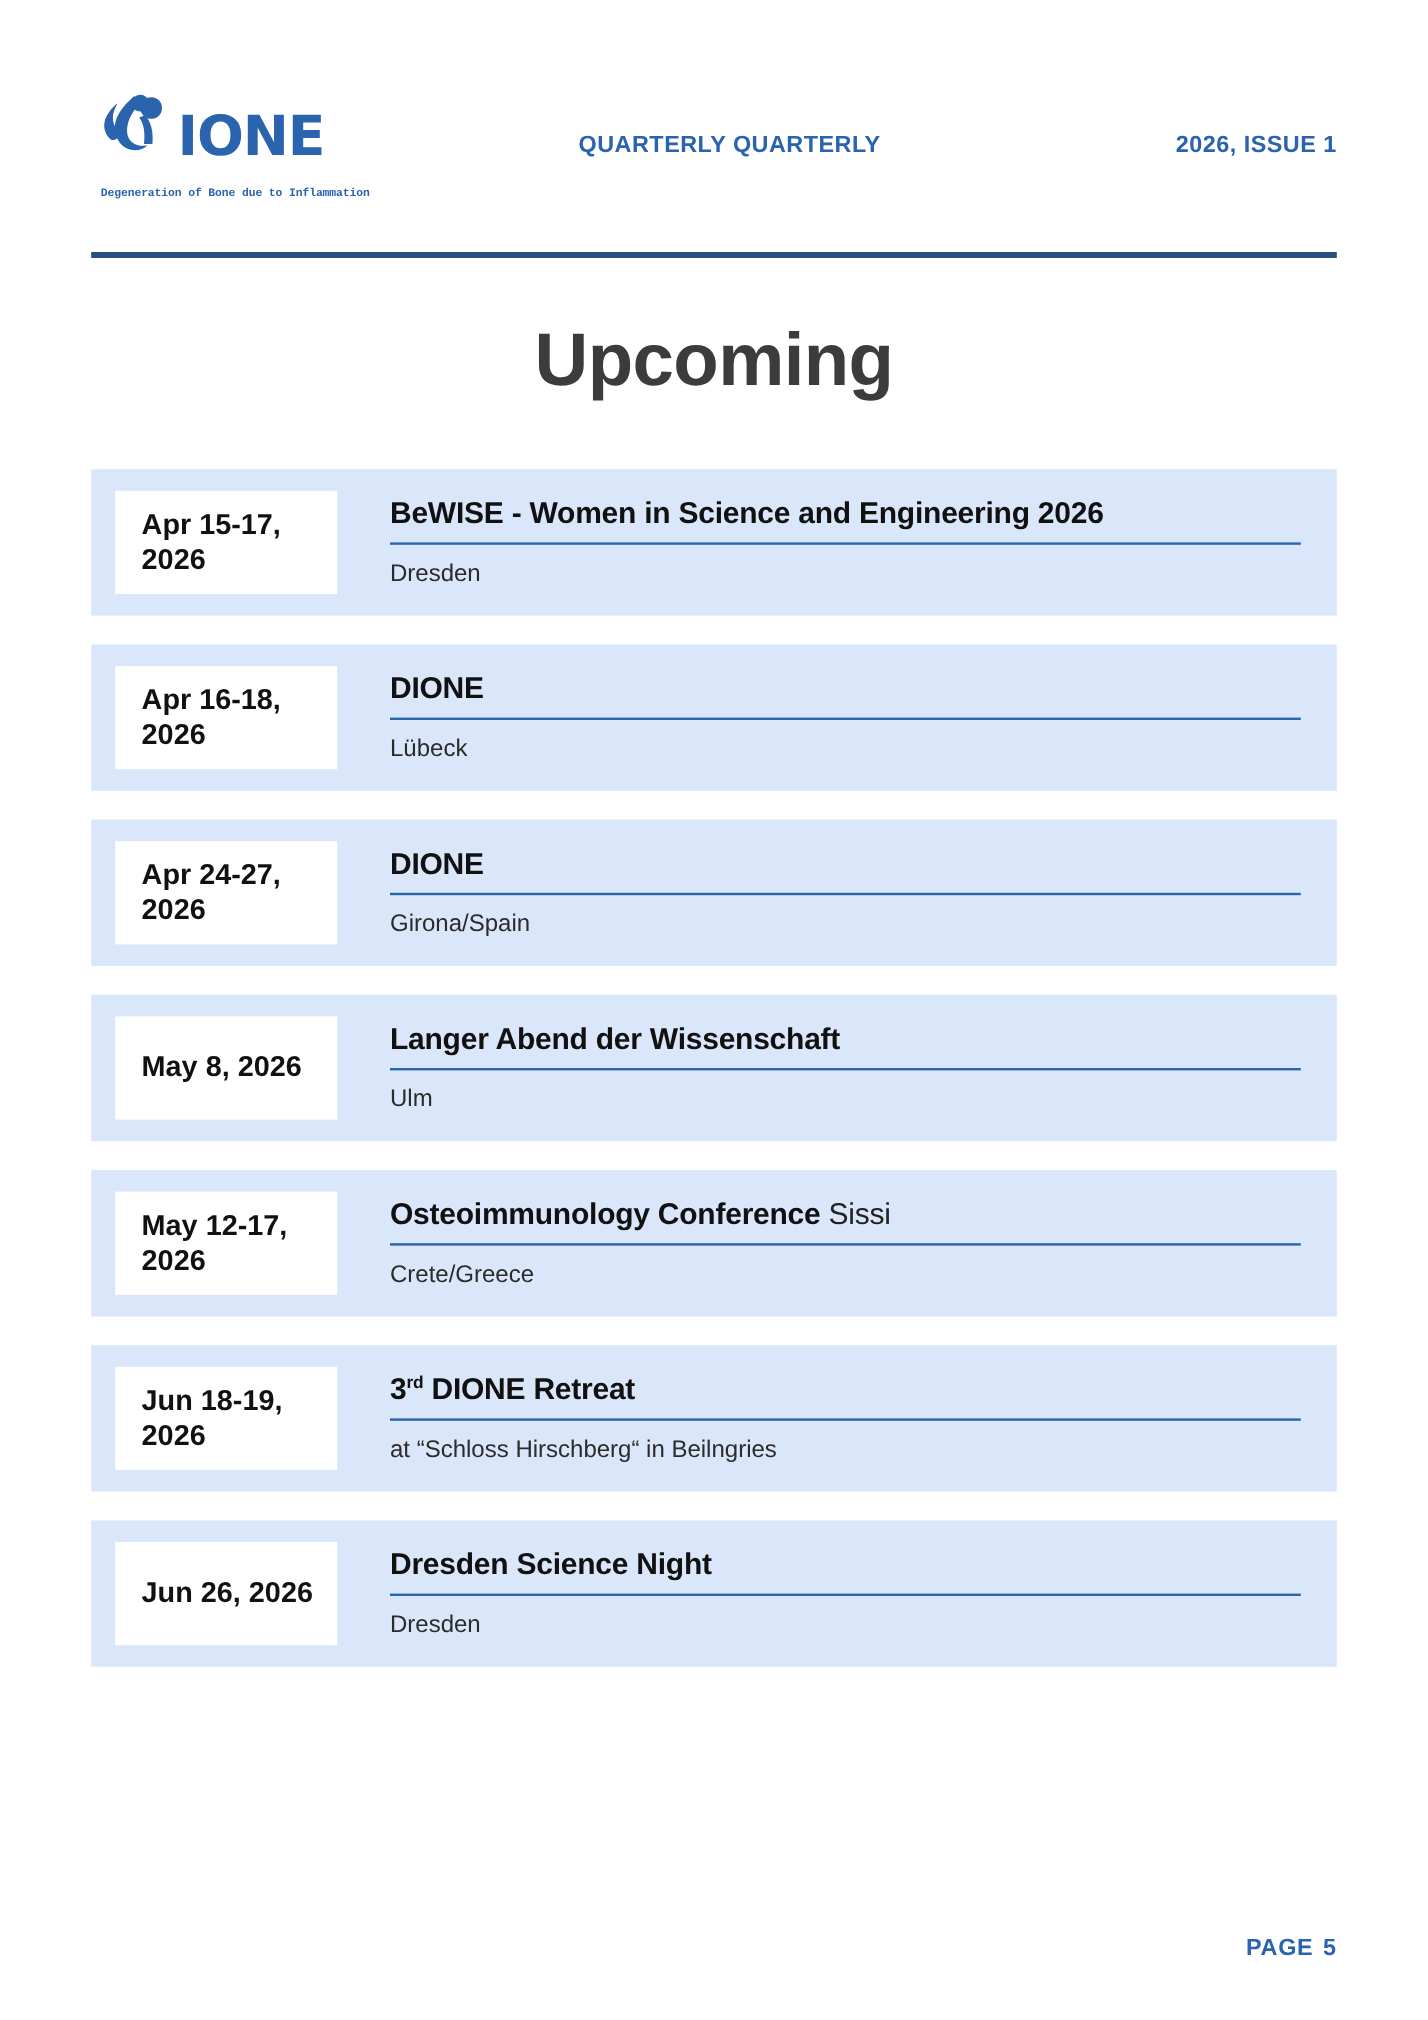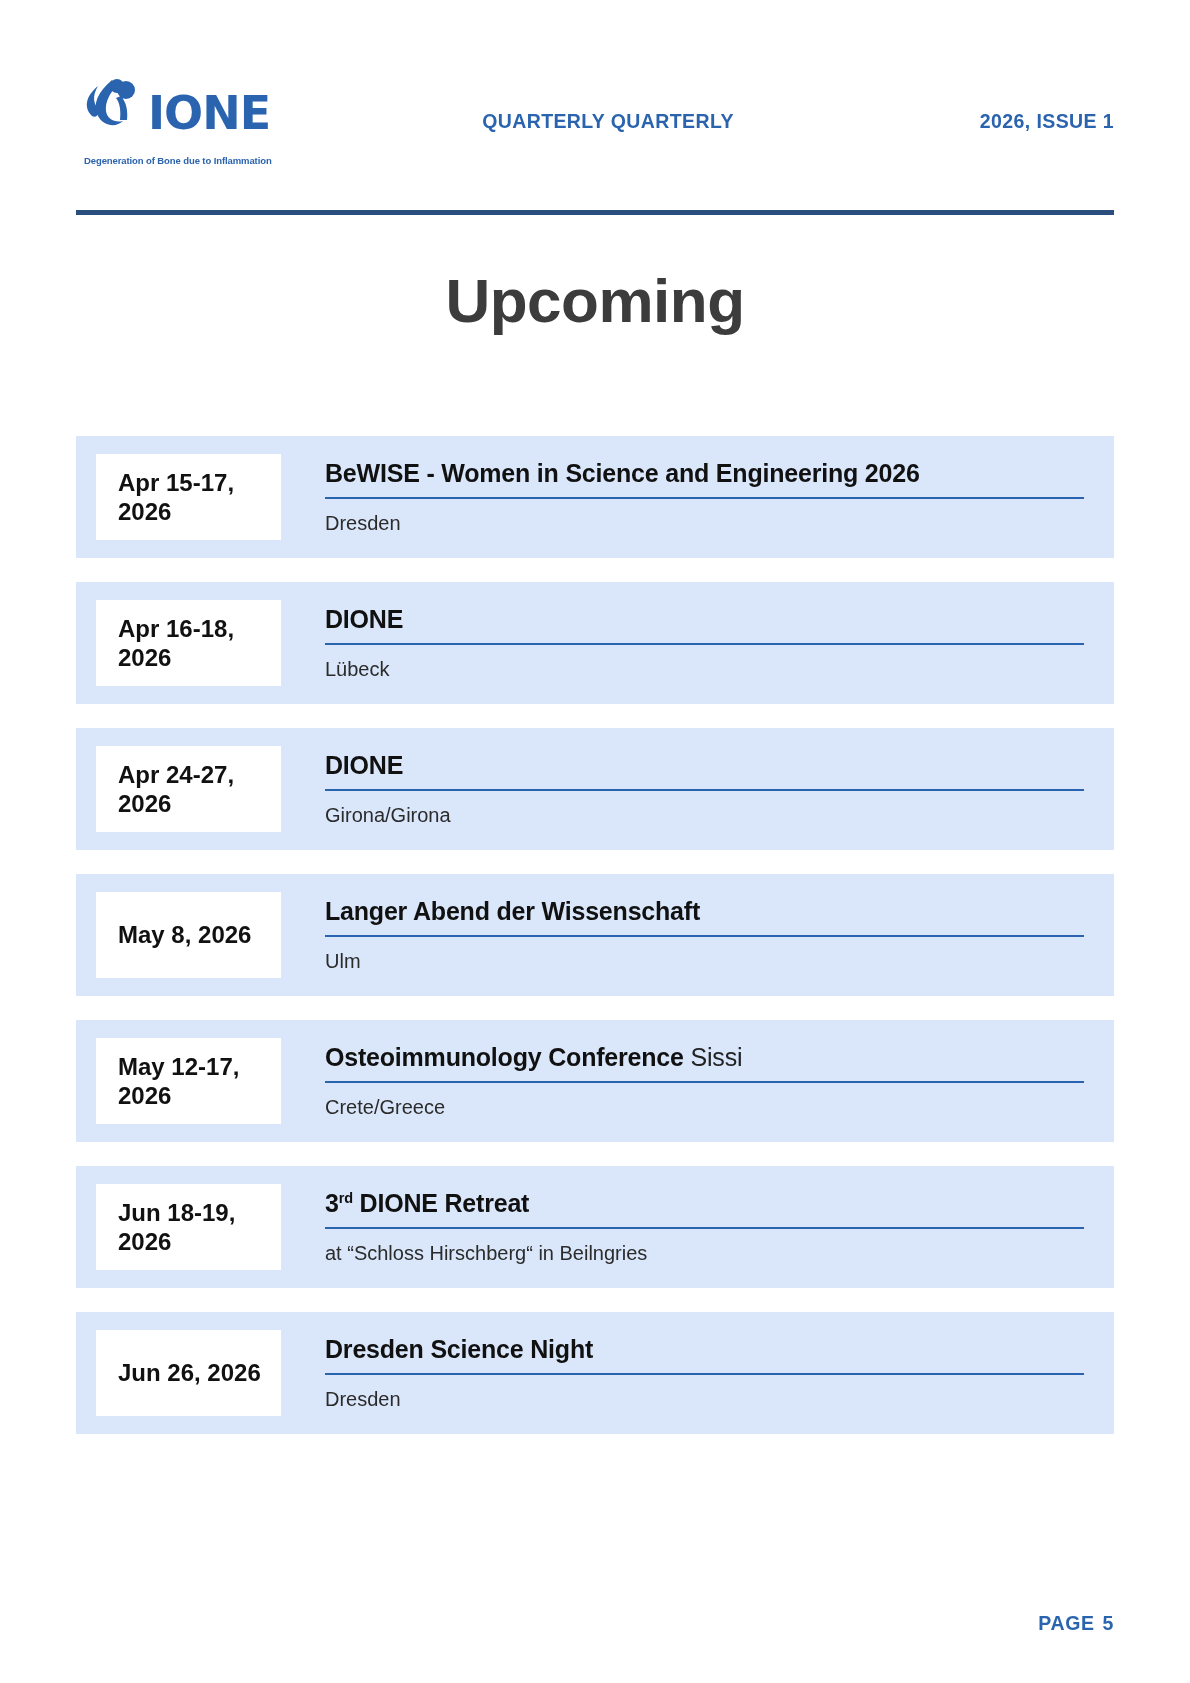--- a/index.html
+++ b/index.html
@@ -45,21 +45,21 @@
   .logo-word {
     font-family: "DejaVu Sans", sans-serif;
     font-weight: bold;
     font-size: 46px;
     letter-spacing: -1px;
     color: #2A63AE;
     line-height: 0.95;
     margin-left: -4px;
   }
   .logo-tagline {
-    font-family: Liberation Sans, sans-serif;
+    font-family: Liberation Mono, monospace;
     font-size: 9.5px;
     font-weight: bold;
     color: #2A63AE;
     margin-top: 19px;
     margin-left: 8px;
     letter-spacing: -0.1px;
     white-space: nowrap;
   }
   .masthead-center {
     flex: 1;
@@ -88,21 +88,21 @@
     text-align: center;
     font-size: 62px;
     font-weight: bold;
     color: #3C3C3C;
     letter-spacing: -0.5px;
     margin-top: 50px;
   }
 
   
   .events {
-    margin-top: 100px;
+    margin-top: 55px;
     display: flex;
     flex-direction: column;
     gap: 24px;
   }
   .event-row {
     background: #DAE7FA;
     display: flex;
     align-items: center;
     padding: 18px 22px 18px 20px;
     box-sizing: border-box;
@@ -227,21 +227,21 @@
         <div class="event-underline"></div>
         <div class="event-place">Lübeck</div>
       </div>
     </div>
 
     <div class="event-row">
       <div class="event-date">Apr 24-27, 2026</div>
       <div class="event-body">
         <div class="event-title">DIONE</div>
         <div class="event-underline"></div>
-        <div class="event-place">Girona/Girona</div>
+        <div class="event-place">Girona/Spain</div>
       </div>
     </div>
 
     <div class="event-row">
       <div class="event-date">May 8, 2026</div>
       <div class="event-body">
         <div class="event-title">Langer Abend der Wissenschaft</div>
         <div class="event-underline"></div>
         <div class="event-place">Ulm</div>
       </div>

